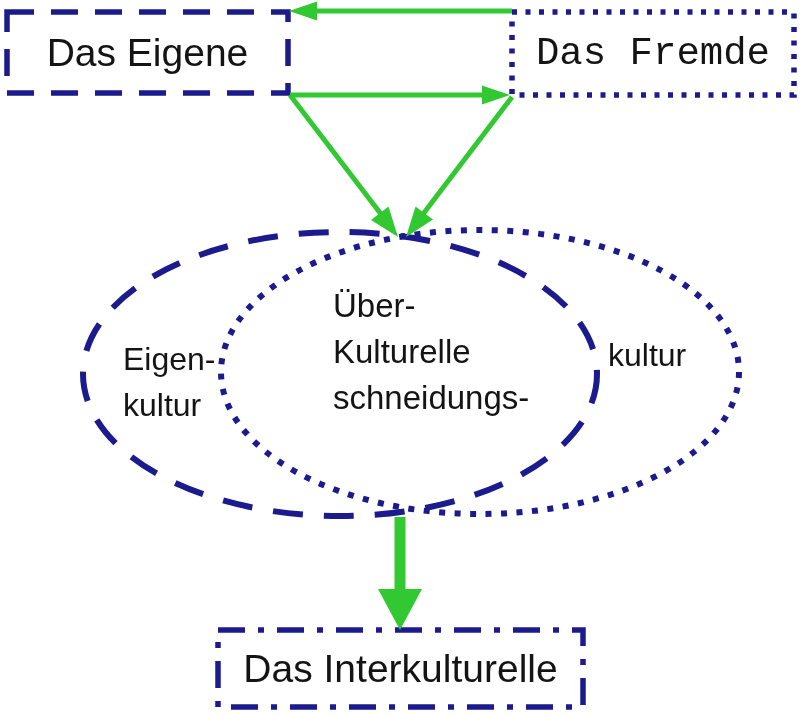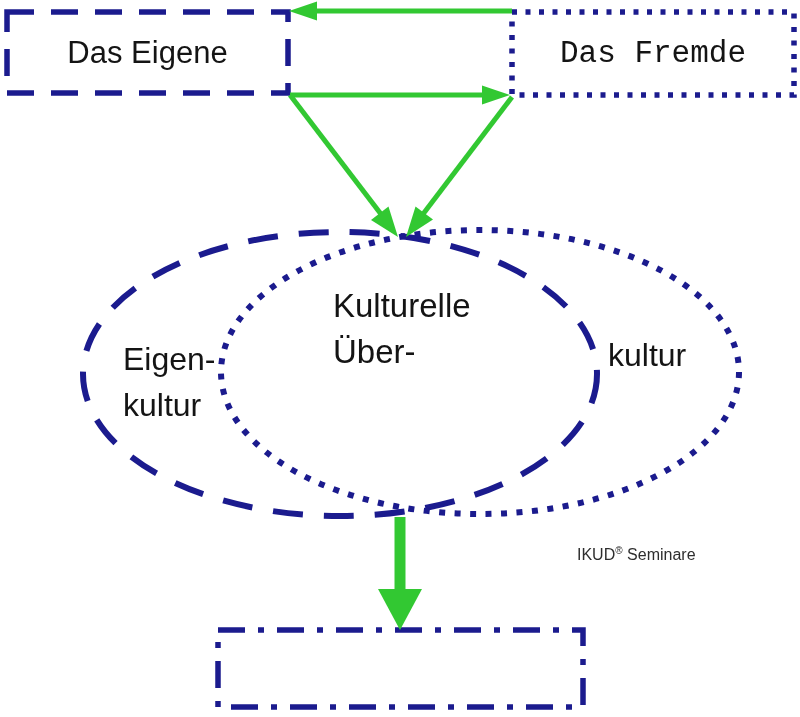--- a/index.html
+++ b/index.html
@@ -10,21 +10,21 @@
     background: #ffffff;
     font-family: "Liberation Sans", sans-serif;
     overflow: hidden;
   }
   .shapes { position: absolute; left: 0; top: 0; }
   .label { position: absolute; color: #141414; }
   .box-label {
     display: flex;
     align-items: center;
     justify-content: center;
-    font-size: 31px;
+    font-size: 39px;
     text-align: center;
   }
   .ellipse-label {
     font-size: 32px;
     line-height: 46px;
     white-space: nowrap;
   }
   .credit { font-size: 16px; color: #2e2e2e; line-height: 20px; }
   .credit sup { font-size: 10px; line-height: 0; }
 </style>
@@ -53,32 +53,31 @@
 
     <line x1="512" y1="97" x2="417" y2="222" stroke-width="5" stroke="#32c832"></line>
     <polygon points="406,237 415.5,206.5 433,219.5" fill="#32c832"></polygon>
 
     <line x1="400" y1="517" x2="400" y2="592" stroke-width="11" stroke="#32c832"></line>
     <polygon points="400,630 378,589 422,589" fill="#32c832"></polygon>
   </svg>
 
   <div class="label box-label" style="left:7px; top:12px; width:281px; height:81px;">Das Eigene</div>
   <div class="label box-label" style="left:512px; top:12px; width:282px; height:83px;font-family:Liberation Mono, monospace;">Das Fremde</div>
+  <div class="label box-label" style="left:218px; top:630px; width:365px; height:77px;">Das Interkulturelle</div>
 
   <div class="label ellipse-label" style="left:123px; top:336px;">
     <div>Eigen-</div>
     <div>kultur</div>
   </div>
 
   <div class="label ellipse-label" style="left:333px; top:283px; font-size:33px;">
+    <div>Über-</div>
     <div>Kulturelle</div>
-    <div>Über-</div>
+    <div>schneidungs-</div>
   </div>
 
   <div class="label ellipse-label" style="left:608px; top:332px;">
     <div>kultur</div>
   </div>
 
-  <div class="label credit" style="left:577px; top:545px;">
-    <span>IKUD</span><sup>®</sup><span> Seminare</span>
-  </div>
 
 </div>
 
 </body></html>

